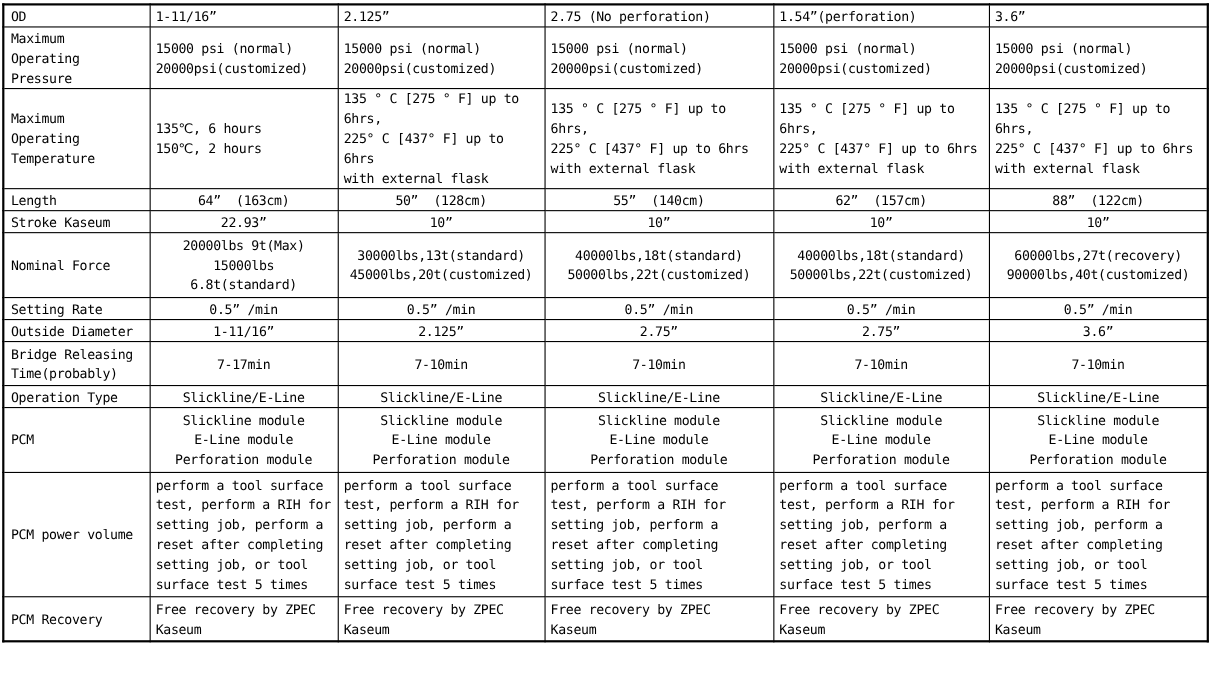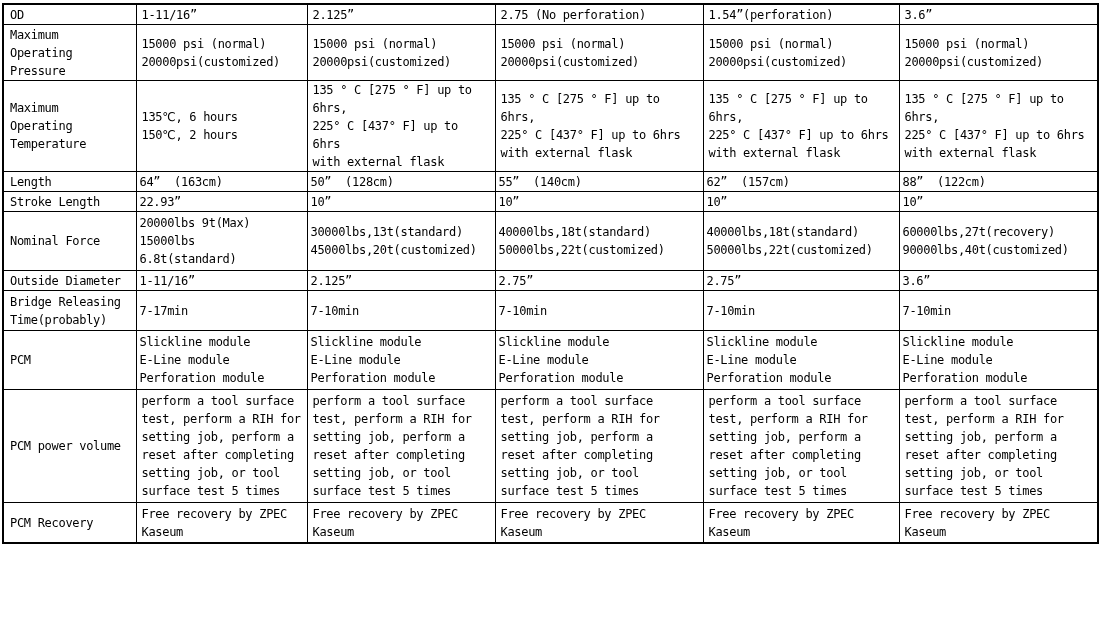--- a/index.html
+++ b/index.html
@@ -26,21 +26,21 @@
   }
   td {
     border: 1px solid #000000;
     vertical-align: middle;
     padding: 0 3px;
     white-space: pre-wrap;
     word-wrap: break-word;
     overflow: hidden;
   }
   td.lbl { text-align: left; padding-left: 6px; }
-  td.c   { }
+  td.c   { text-align: center; }
   td.l   { text-align: left; padding-left: 5px; }
   tr.h19  td { height: 19px; margin-left: 22px; }
   tr.h39  td { height: 39px; }
   tr.h55  td { height: 55px; }
   tr.h58  td { height: 58px; }
   tr.h77  td { height: 77px; }
   tr.h112 td { height: 112px; }
 </style>
 </head>
 <body>
@@ -104,21 +104,21 @@
     </tr>
     <tr class="h19">
       <td class="lbl">Length</td>
       <td class="c">64”  (163cm)</td>
       <td class="c">50”  (128cm)</td>
       <td class="c">55”  (140cm)</td>
       <td class="c">62”  (157cm)</td>
       <td class="c">88”  (122cm)</td>
     </tr>
     <tr class="h19">
-      <td class="lbl">Stroke Length</td>
+      <td class="lbl">Stroke Kaseum</td>
       <td class="c">22.93”</td>
       <td class="c">10”</td>
       <td class="c">10”</td>
       <td class="c">10”</td>
       <td class="c">10”</td>
     </tr>
     <tr class="h58">
       <td class="lbl">Nominal Force</td>
       <td class="c">20000lbs 9t(Max)
 15000lbs
@@ -126,36 +126,52 @@
       <td class="c">30000lbs,13t(standard)
 45000lbs,20t(customized)</td>
       <td class="c">40000lbs,18t(standard)
 50000lbs,22t(customized)</td>
       <td class="c">40000lbs,18t(standard)
 50000lbs,22t(customized)</td>
       <td class="c">60000lbs,27t(recovery)
 90000lbs,40t(customized)</td>
     </tr>
     <tr class="h19">
+      <td class="lbl">Setting Rate</td>
+      <td class="c">0.5” /min</td>
+      <td class="c">0.5” /min</td>
+      <td class="c">0.5” /min</td>
+      <td class="c">0.5” /min</td>
+      <td class="c">0.5” /min</td>
+    </tr>
+    <tr class="h19">
       <td class="lbl">Outside Diameter</td>
       <td class="c">1-11/16”</td>
       <td class="c">2.125”</td>
       <td class="c">2.75”</td>
       <td class="c">2.75”</td>
       <td class="c">3.6”</td>
     </tr>
     <tr class="h39">
       <td class="lbl">Bridge Releasing
 Time(probably)</td>
       <td class="c">7-17min</td>
       <td class="c">7-10min</td>
       <td class="c">7-10min</td>
       <td class="c">7-10min</td>
       <td class="c">7-10min</td>
     </tr>
+    <tr class="h19">
+      <td class="lbl">Operation Type</td>
+      <td class="c">Slickline/E-Line</td>
+      <td class="c">Slickline/E-Line</td>
+      <td class="c">Slickline/E-Line</td>
+      <td class="c">Slickline/E-Line</td>
+      <td class="c">Slickline/E-Line</td>
+    </tr>
     <tr class="h58">
       <td class="lbl">PCM</td>
       <td class="c">Slickline module
 E-Line module
 Perforation module</td>
       <td class="c">Slickline module
 E-Line module
 Perforation module</td>
       <td class="c">Slickline module
 E-Line module

